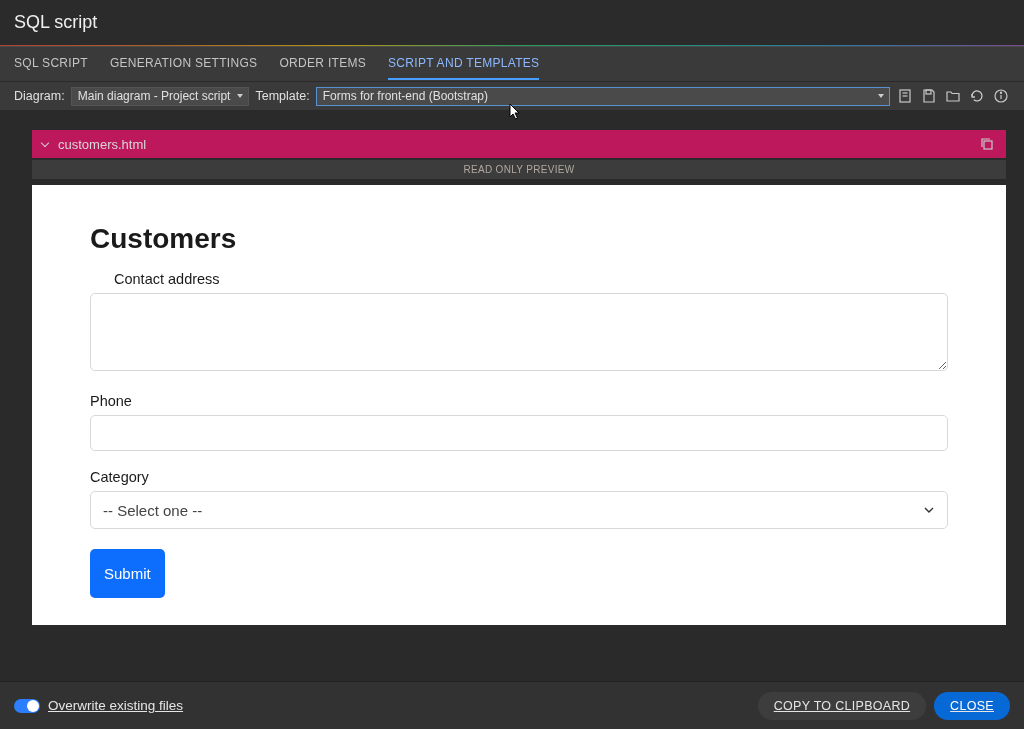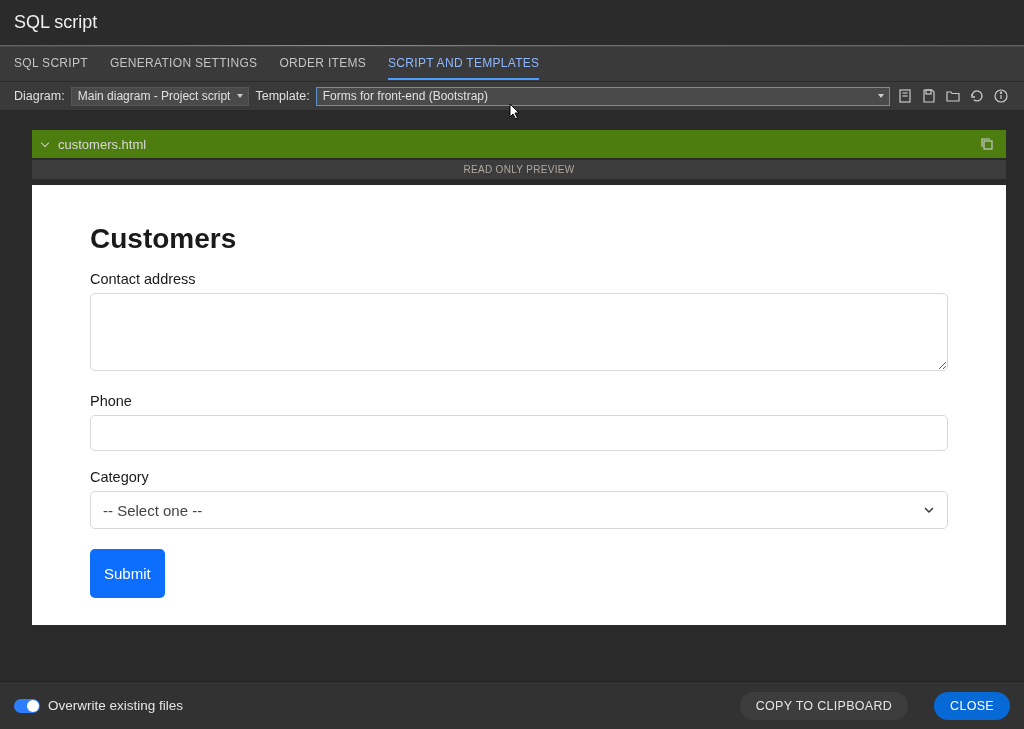--- a/index.html
+++ b/index.html
@@ -99,21 +99,21 @@
   .content-area {
     position: absolute;
     top: 120px;
     bottom: 48px;
     left: 0;
     right: 0;
     padding: 10px 18px 0 32px;
     overflow: hidden;
   }
   .file-header {
-    background: #4d7c0f;
+    background: #be185d;
     height: 28px;
     display: flex;
     align-items: center;
     padding: 0 10px;
     justify-content: space-between;
     font-size: 13px;
     color: #d8d8d8;
   }
   .file-header-left {
     display: flex;
@@ -182,21 +182,21 @@
     color: #1a1a1a;
     margin-bottom: 16px;
   }
   .preview-body label {
     display: block;
     font-size: 14.5px;
     color: #1a1a1a;
     margin-bottom: 6px;
     margin-top: 18px;
   }
-  .preview-body label:first-of-type { margin-top: 0; }
+  .preview-body label:first-of-type { margin-top: 0; margin-left: 24px; }
   .form-control {
     width: 100%;
     border: 1px solid #d6d8db;
     border-radius: 5px;
     padding: 8px 12px;
     font-size: 15px;
     color: #444;
     background: #fff;
     font-family: inherit;
   }
@@ -232,20 +232,21 @@
   .bottombar {
     position: absolute;
     bottom: 0; left: 0; right: 0;
     height: 48px;
     background: #323232;
     display: flex;
     align-items: center;
     padding: 0 14px;
     justify-content: space-between;
     border-top: 1px solid #222;
+    text-decoration: underline;
   }
   .switch-wrap {
     display: flex;
     align-items: center;
     gap: 8px;
     font-size: 13.5px;
     color: #e5e5e5;
   }
   .switch {
     width: 26px; height: 14px;
@@ -257,21 +258,21 @@
   .switch::after {
     content: '';
     position: absolute;
     right: 1px; top: 1px;
     width: 12px; height: 12px;
     background: #fff;
     border-radius: 50%;
   }
   .bottom-buttons {
     display: flex;
-    gap: 26px;
+    gap: 8px;
   }
   .btm-btn {
     background: #3d3d3d;
     color: #e5e5e5;
     border: none;
     border-radius: 16px;
     padding: 7px 16px;
     font-size: 12.5px;
     letter-spacing: 0.3px;
     cursor: pointer;

